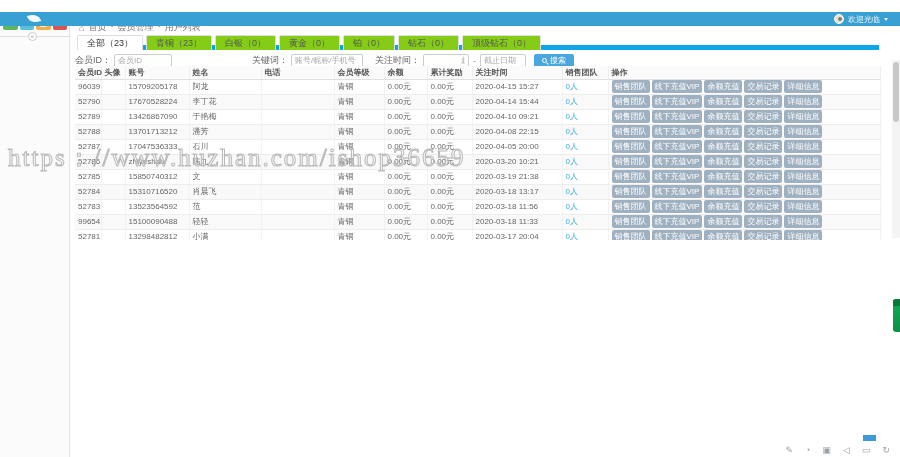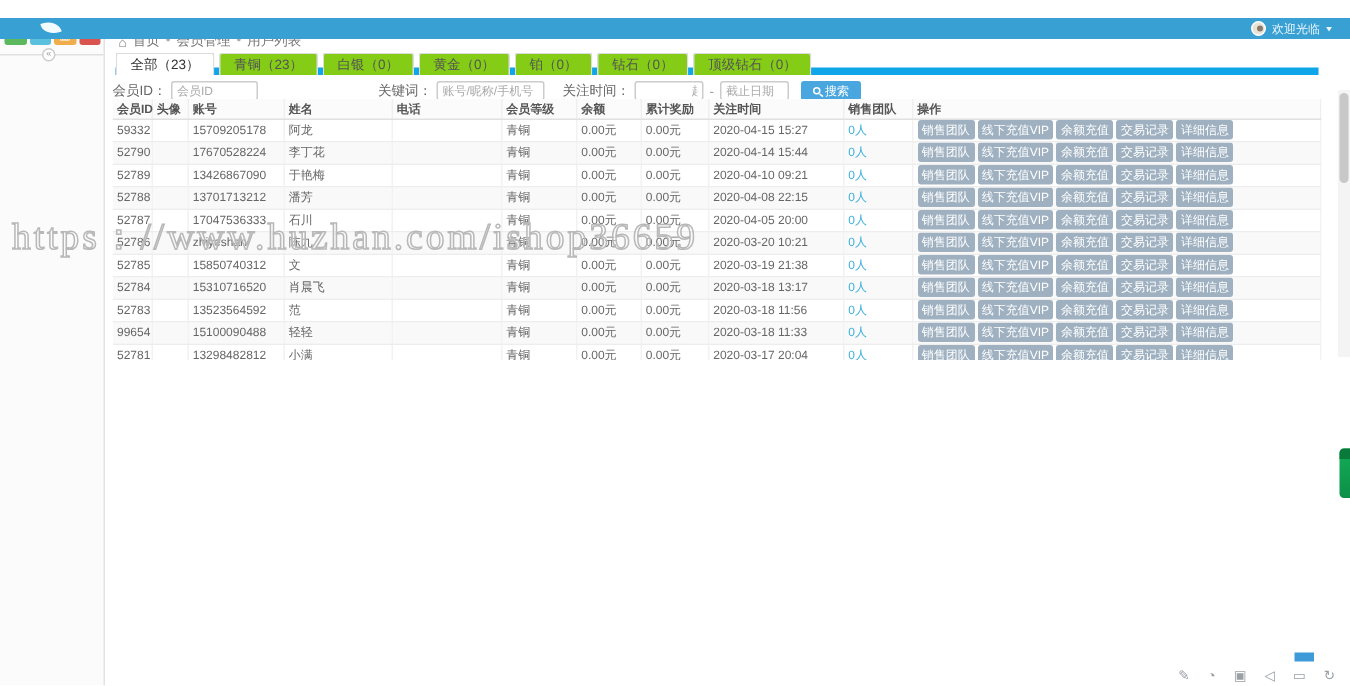--- a/index.html
+++ b/index.html
@@ -144,21 +144,21 @@
             <th>会员等级</th>
             <th>余额</th>
             <th>累计奖励</th>
             <th>关注时间</th>
             <th>销售团队</th>
             <th>操作</th>
           </tr>
         </thead>
       <tbody id="tbody">
           <tr>
-            <td>59332</td>
+            <td>96039</td>
             <td></td>
             <td>15709205178</td>
             <td>阿龙</td>
             <td></td>
             <td>青铜</td>
             <td>0.00元</td>
             <td>0.00元</td>
             <td>2020-04-15 15:27</td>
             <td class="team">0人</td>
             <td><button class="abtn">销售团队</button><button class="abtn">线下充值VIP</button><button class="abtn">余额充值</button><button class="abtn">交易记录</button><button class="abtn">详细信息</button></td>

